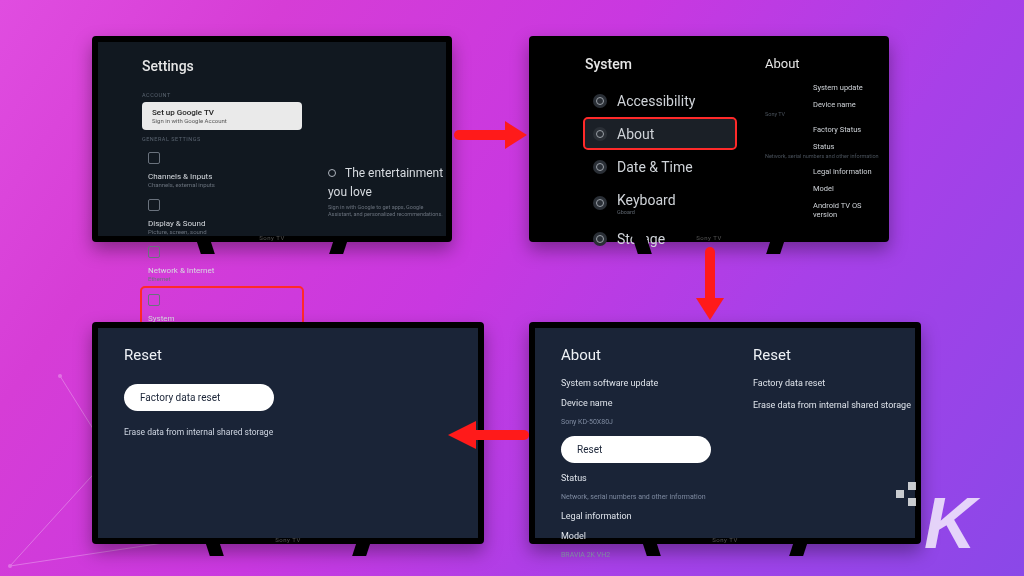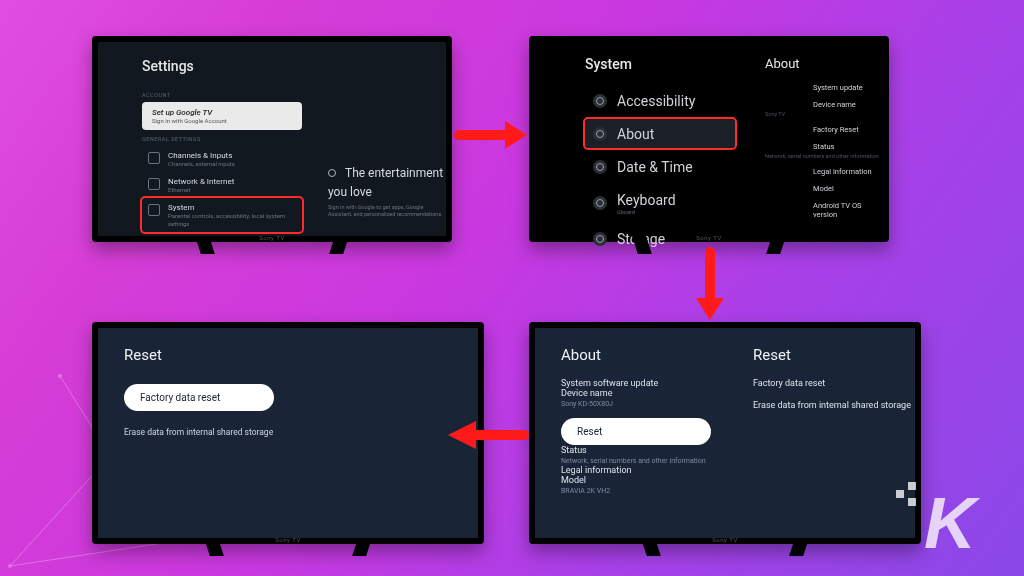--- a/index.html
+++ b/index.html
@@ -46,25 +46,26 @@
 
   
   .tv1 { left: 92px; top: 36px; width: 360px; height: 206px; background:#111820; }
   .tv1 .col-left { position:absolute; left:44px; top:16px; width:160px; }
   .tv1 .title { color:#e6e6e6; font-size:14px; font-weight:500; margin-bottom:18px;}
   .tv1 .section-label { color:#5a6470; font-size:5.5px; letter-spacing:0.5px; text-transform:uppercase; margin:6px 0 4px 0;}
   .tv1 .card {
     background:#eaeaea; color:#222; border-radius:4px; padding:6px 10px;
     margin-bottom:6px;
   }
-  .tv1 .card .lbl { font-size:8px; font-weight:500;font-style:italic;}
+  .tv1 .card .lbl { font-size:8px; font-weight:500;}
   .tv1 .card .sub { font-size:6px; color:#555;}
   .tv1 .row {
     display:flex; align-items:flex-start; gap:8px; padding:5px 6px; border-radius:3px;
     color:#b8bec7;
+    flex-direction:column;
   }
   .tv1 .row.highlight { outline:2px solid #ff2a2a; outline-offset:0; border-radius:3px; }
   .tv1 .row .ico { width:12px; height:12px; flex:0 0 12px; border:1px solid #6a727d; border-radius:2px; margin-top:1px;}
   .tv1 .row .txt .lbl{ font-size:8px; color:#d7dbe0;}
   .tv1 .row .txt .sub{ font-size:6px; color:#6a727d; line-height:1.2;}
   .tv1 .right-promo {
     position:absolute; left:230px; top:120px; width:120px; color:#aeb4bd;
   }
   .tv1 .right-promo .pico { display:inline-block; width:8px;height:8px;border:1px solid #aeb4bd;border-radius:50%; margin-right:5px; vertical-align:middle;}
   .tv1 .right-promo .h{ font-size:12px; color:#d7dbe0;}
@@ -86,22 +87,22 @@
   .tv2 .mrow .sub{ font-size:5.5px; color:#5e666f; display:block;}
   .tv2 .mrow.selected{ background:#1b2027; outline:2px solid #ff2a2a; }
   .tv2 .rline{ font-size:7.5px; color:#cfd3d8; margin-bottom:2px;padding-left:48px;}
   .tv2 .rsub{ font-size:5.5px; color:#4a525c; margin-bottom:8px;}
 
   
   .tv3 { left: 529px; top: 322px; width: 392px; height: 222px; background:#1a2437;}
   .tv3 .col-l{ position:absolute; left:26px; top:18px; width:175px;}
   .tv3 .col-r{ position:absolute; left:218px; top:18px; width:160px;}
   .tv3 .title{ color:#eef1f5; font-size:15px; font-weight:400; margin-bottom:14px;}
-  .tv3 .line{ font-size:9px; color:#dfe4eb; }
-  .tv3 .sub{ font-size:7px; color:#7e8aa0; margin-top:2px;}
+  .tv3 .line{ font-size:9px; color:#dfe4eb; margin-top:10px;}
+  .tv3 .sub{ font-size:7px; color:#7e8aa0; margin-top:10px;}
   .tv3 .pill{
     background:#fff; color:#1a2437; border-radius:20px; padding:8px 16px;
     font-size:10px; margin-top:10px; display:inline-block; min-width:150px;
   }
 
   
   .tv4 { left: 92px; top: 322px; width: 392px; height: 222px; background:#1a2437;}
   .tv4 .col{ position:absolute; left:26px; top:18px; width:220px;}
   .tv4 .title{ color:#eef1f5; font-size:15px; font-weight:400; margin-bottom:20px;}
   .tv4 .pill{
@@ -153,20 +154,27 @@
     <div class="row">
       <div class="ico"></div>
       <div class="txt">
         <div class="lbl">Channels &amp; Inputs</div>
         <div class="sub">Channels, external inputs</div>
       </div>
     </div>
     <div class="row">
       <div class="ico"></div>
       <div class="txt">
+        <div class="lbl">Display &amp; Sound</div>
+        <div class="sub">Picture, screen, sound</div>
+      </div>
+    </div>
+    <div class="row">
+      <div class="ico"></div>
+      <div class="txt">
         <div class="lbl">Network &amp; Internet</div>
         <div class="sub">Ethernet</div>
       </div>
     </div>
     <div class="row highlight">
       <div class="ico"></div>
       <div class="txt">
         <div class="lbl">System</div>
         <div class="sub">Parental controls, accessibility, local system settings</div>
       </div>
@@ -217,21 +225,21 @@
     <div class="rtitle">About</div>
     <div>
         <div class="rline">System update</div>
         <div class="rsub"></div>
       </div>
     <div>
         <div class="rline">Device name</div>
         <div class="rsub">Sony TV</div>
       </div>
     <div>
-        <div class="rline">Factory Reset</div>
+        <div class="rline">Factory Status</div>
         <div class="rsub"></div>
       </div>
     <div>
         <div class="rline">Status</div>
         <div class="rsub">Network, serial numbers and other information</div>
       </div>
     <div>
         <div class="rline">Legal information</div>
         <div class="rsub"></div>
       </div>

